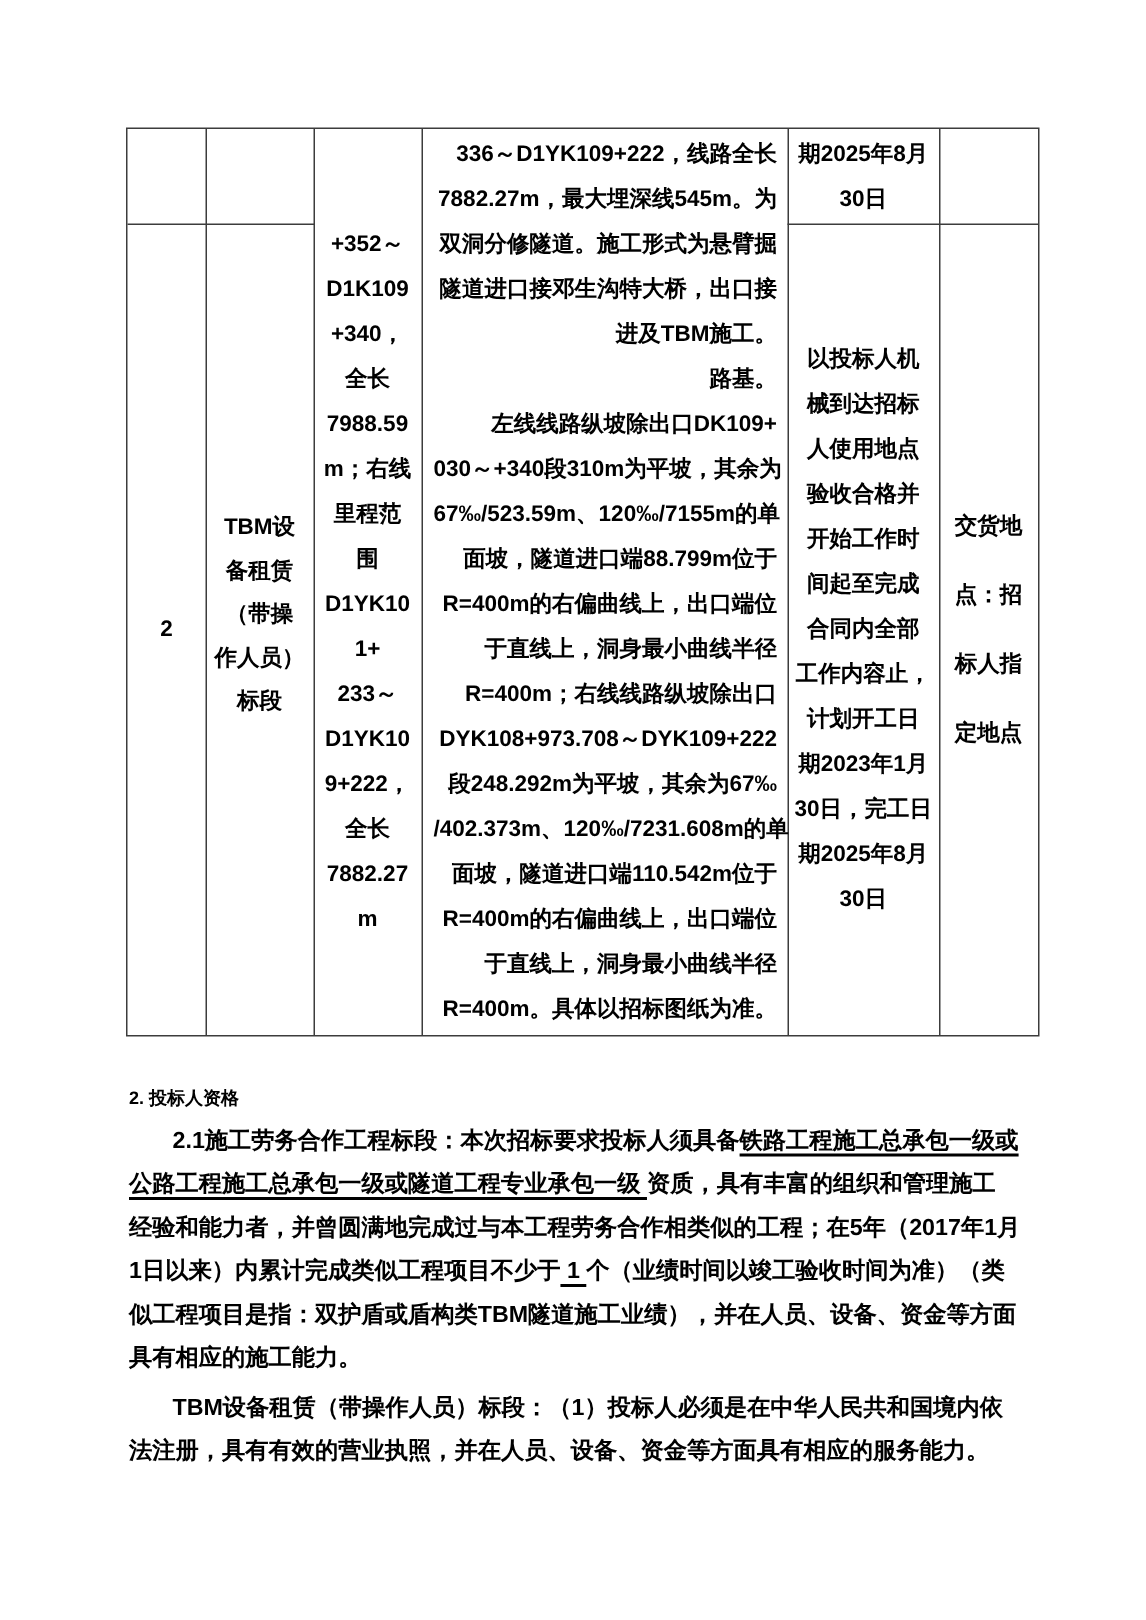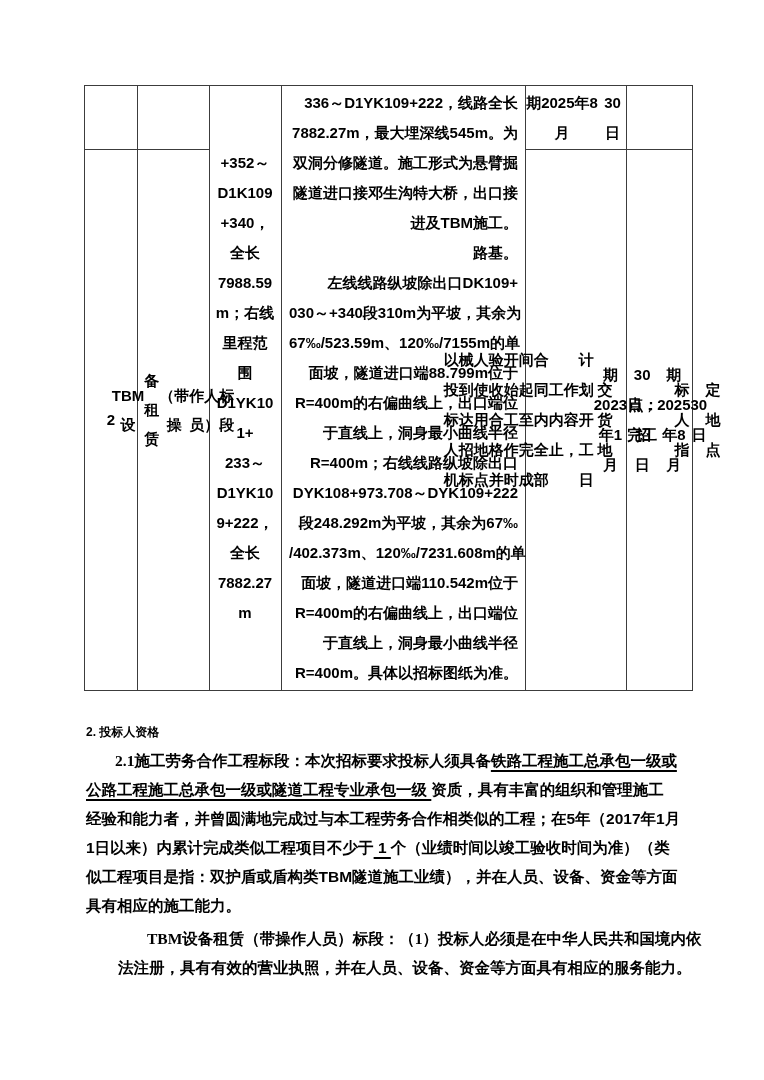--- a/index.html
+++ b/index.html
@@ -10,37 +10,37 @@
     font-weight:700; overflow:hidden;
   }
   
   .ttable { position:absolute; left:84px; top:85px; width:607px; height:604px; border:1px solid #3c3c3c; }
   .vline { position:absolute; top:0; bottom:0; width:1px; background:#3c3c3c; }
   .v1{left:52px}.v2{left:124px}.v3{left:196px}.v4{left:440px}.v5{left:541px}
   .hseg { position:absolute; height:1px; background:#3c3c3c; top:63px; }
   .h-left{left:0;width:125px}
   .h-right{left:440px;right:0}
   .cell { position:absolute; font-size:15px; line-height:30px; box-sizing:border-box; }
-  .center-col { display:flex; flex-direction:row; align-items:center; justify-content:center; text-align:center; }
+  .center-col { display:flex; flex-direction:column; align-items:center; justify-content:center; text-align:center; }
   .cell-seq      { left:0;   top:63px; width:52px;  height:541px; }
   .cell-name     { left:52px; top:63px; width:72px; height:541px; line-height:29px; padding-bottom:20px; }
   .cell-mileage  { left:124px; top:0; width:72px; height:604px; padding-top:62px; text-align:center; }
   .cell-desc     { left:196px; top:0; width:244px; height:604px; padding:2px 7px 0 8px; text-align:right; }
   .cell-desc .tline { white-space:nowrap; }
   .cell-durtop   { left:440px; top:0; width:101px; height:63px; }
   .cell-dur      { left:440px; top:63px; width:101px; height:541px; }
   .cell-deltop   { left:541px; top:0; width:66px; height:63px; }
   .cell-del      { left:541px; top:63px; width:66px; height:541px;gap:16px; }
   
   .heading { position:absolute; left:86px; top:718px; font-size:12px; line-height:29px; }
   .para { position:absolute; left:86px; width:594px; font-size:15.5px; }
   .para .bline { line-height:29px; white-space:nowrap; }
-  .para .bline:first-child { text-indent:29px;font-family:Liberation Serif, serif; }
+  .para .bline:first-child { text-indent:29px; }
   #p1 { top:746px; }
-  #p2 { top:924px;margin-left:32px; }
+  #p2 { top:924px; }
   .u { text-decoration:underline; text-decoration-thickness:1.5px; text-underline-offset:4px; white-space:pre; }
 </style>
 </head>
 <body>
 
 <div class="page">
 
   <div class="ttable">
     <div class="vline v1"></div>
     <div class="vline v2"></div>

